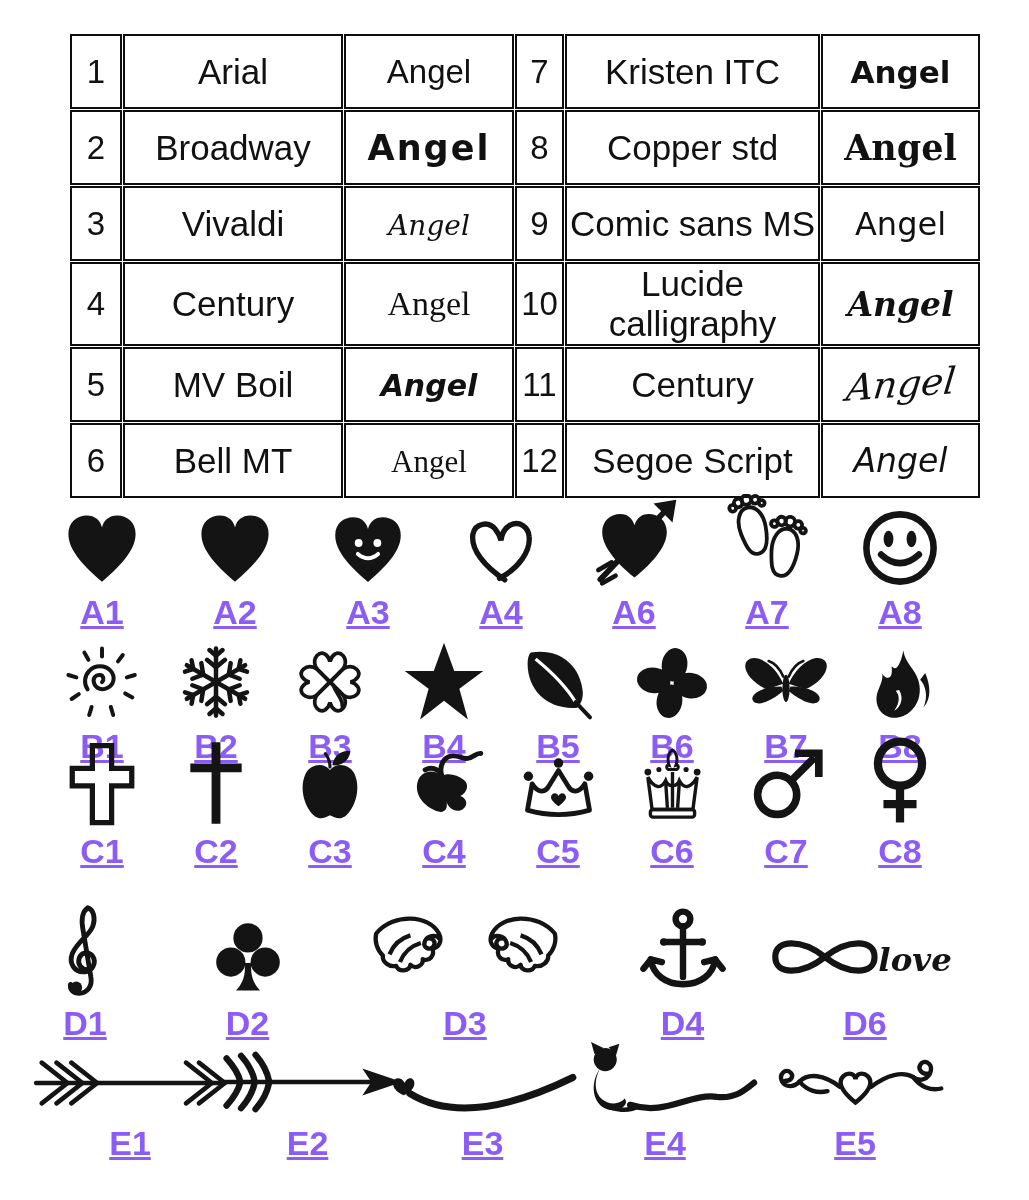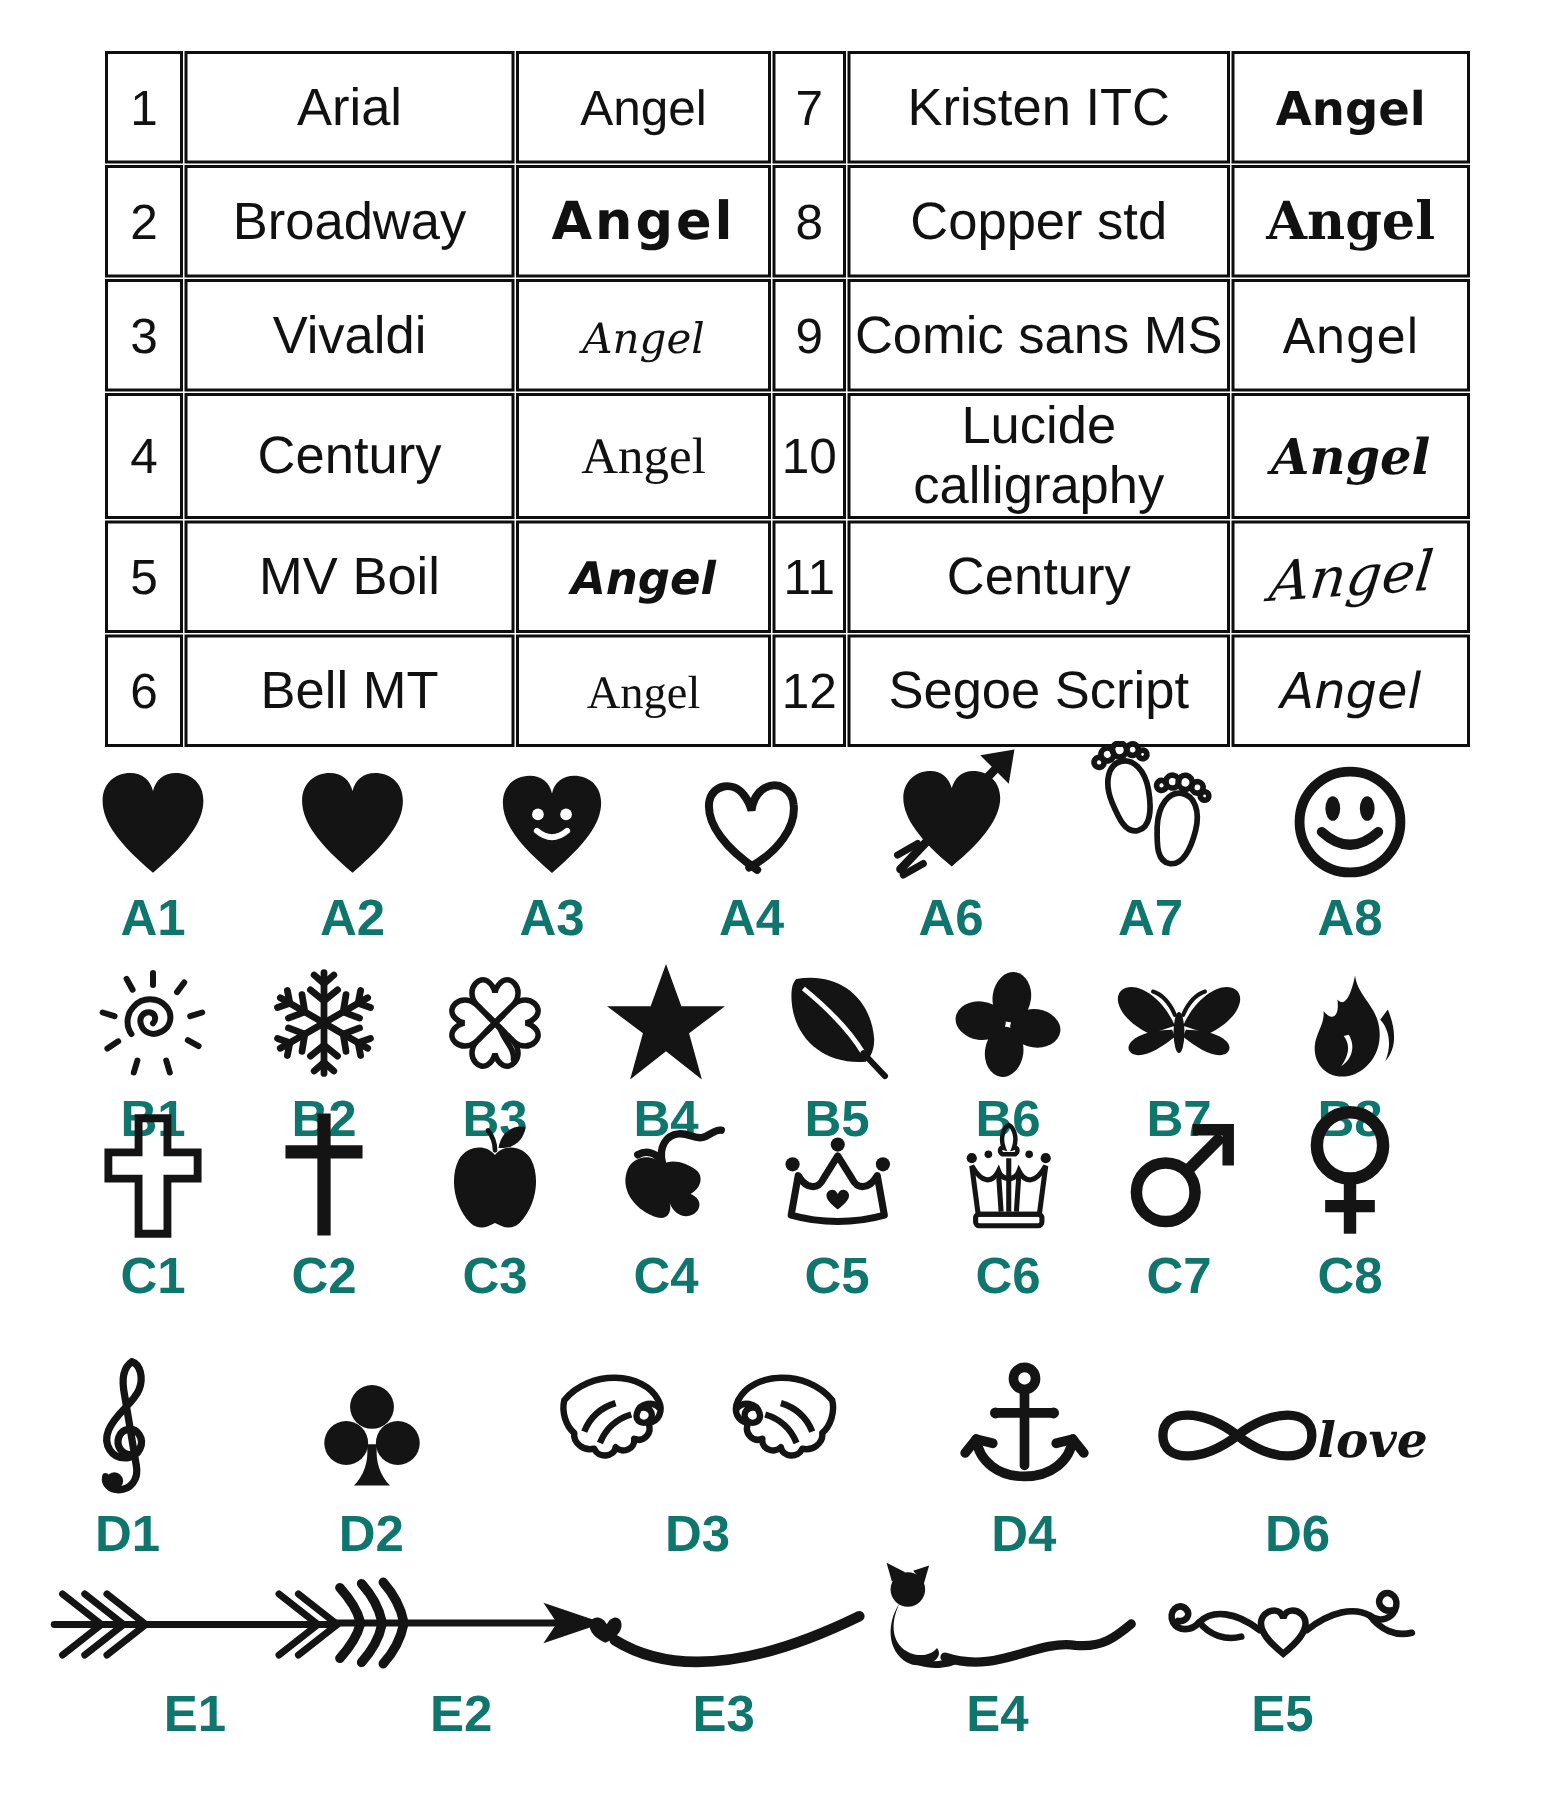--- a/index.html
+++ b/index.html
@@ -49,22 +49,22 @@
   .row-E .sym-item:nth-child(2){width:165px;}
   .row-E .sym-item:nth-child(3){width:185px;}
   .row-E .sym-item:nth-child(4){width:180px;text-align:center;}
   .row-E .sym-item:nth-child(5){width:200px;}
   .sym-icon{display:flex;align-items:flex-end;justify-content:center;}
   .row-A .sym-icon{height:84px;}
   .row-B .sym-icon{height:80px;}
   .row-C .sym-icon{height:92px;}
   .row-D .sym-icon{height:97px;}
   .row-E .sym-icon{height:68px;}
-  .sym-label{font-weight:bold;font-size:34px;margin-top:4px;color:#0f766e;
-             font-family:"Liberation Sans",sans-serif;}
+  .sym-label{font-weight:bold;font-size:34px;margin-top:4px;color:#8b5cf6;
+             font-family:"Liberation Sans",sans-serif;text-decoration:underline;}
 </style>
 </head>
 <body>
 
 <div class="sheet">
   <table class="font-table">
     <colgroup>
       <col style="width:52px">
         <col style="width:220px">
         <col style="width:170px">

